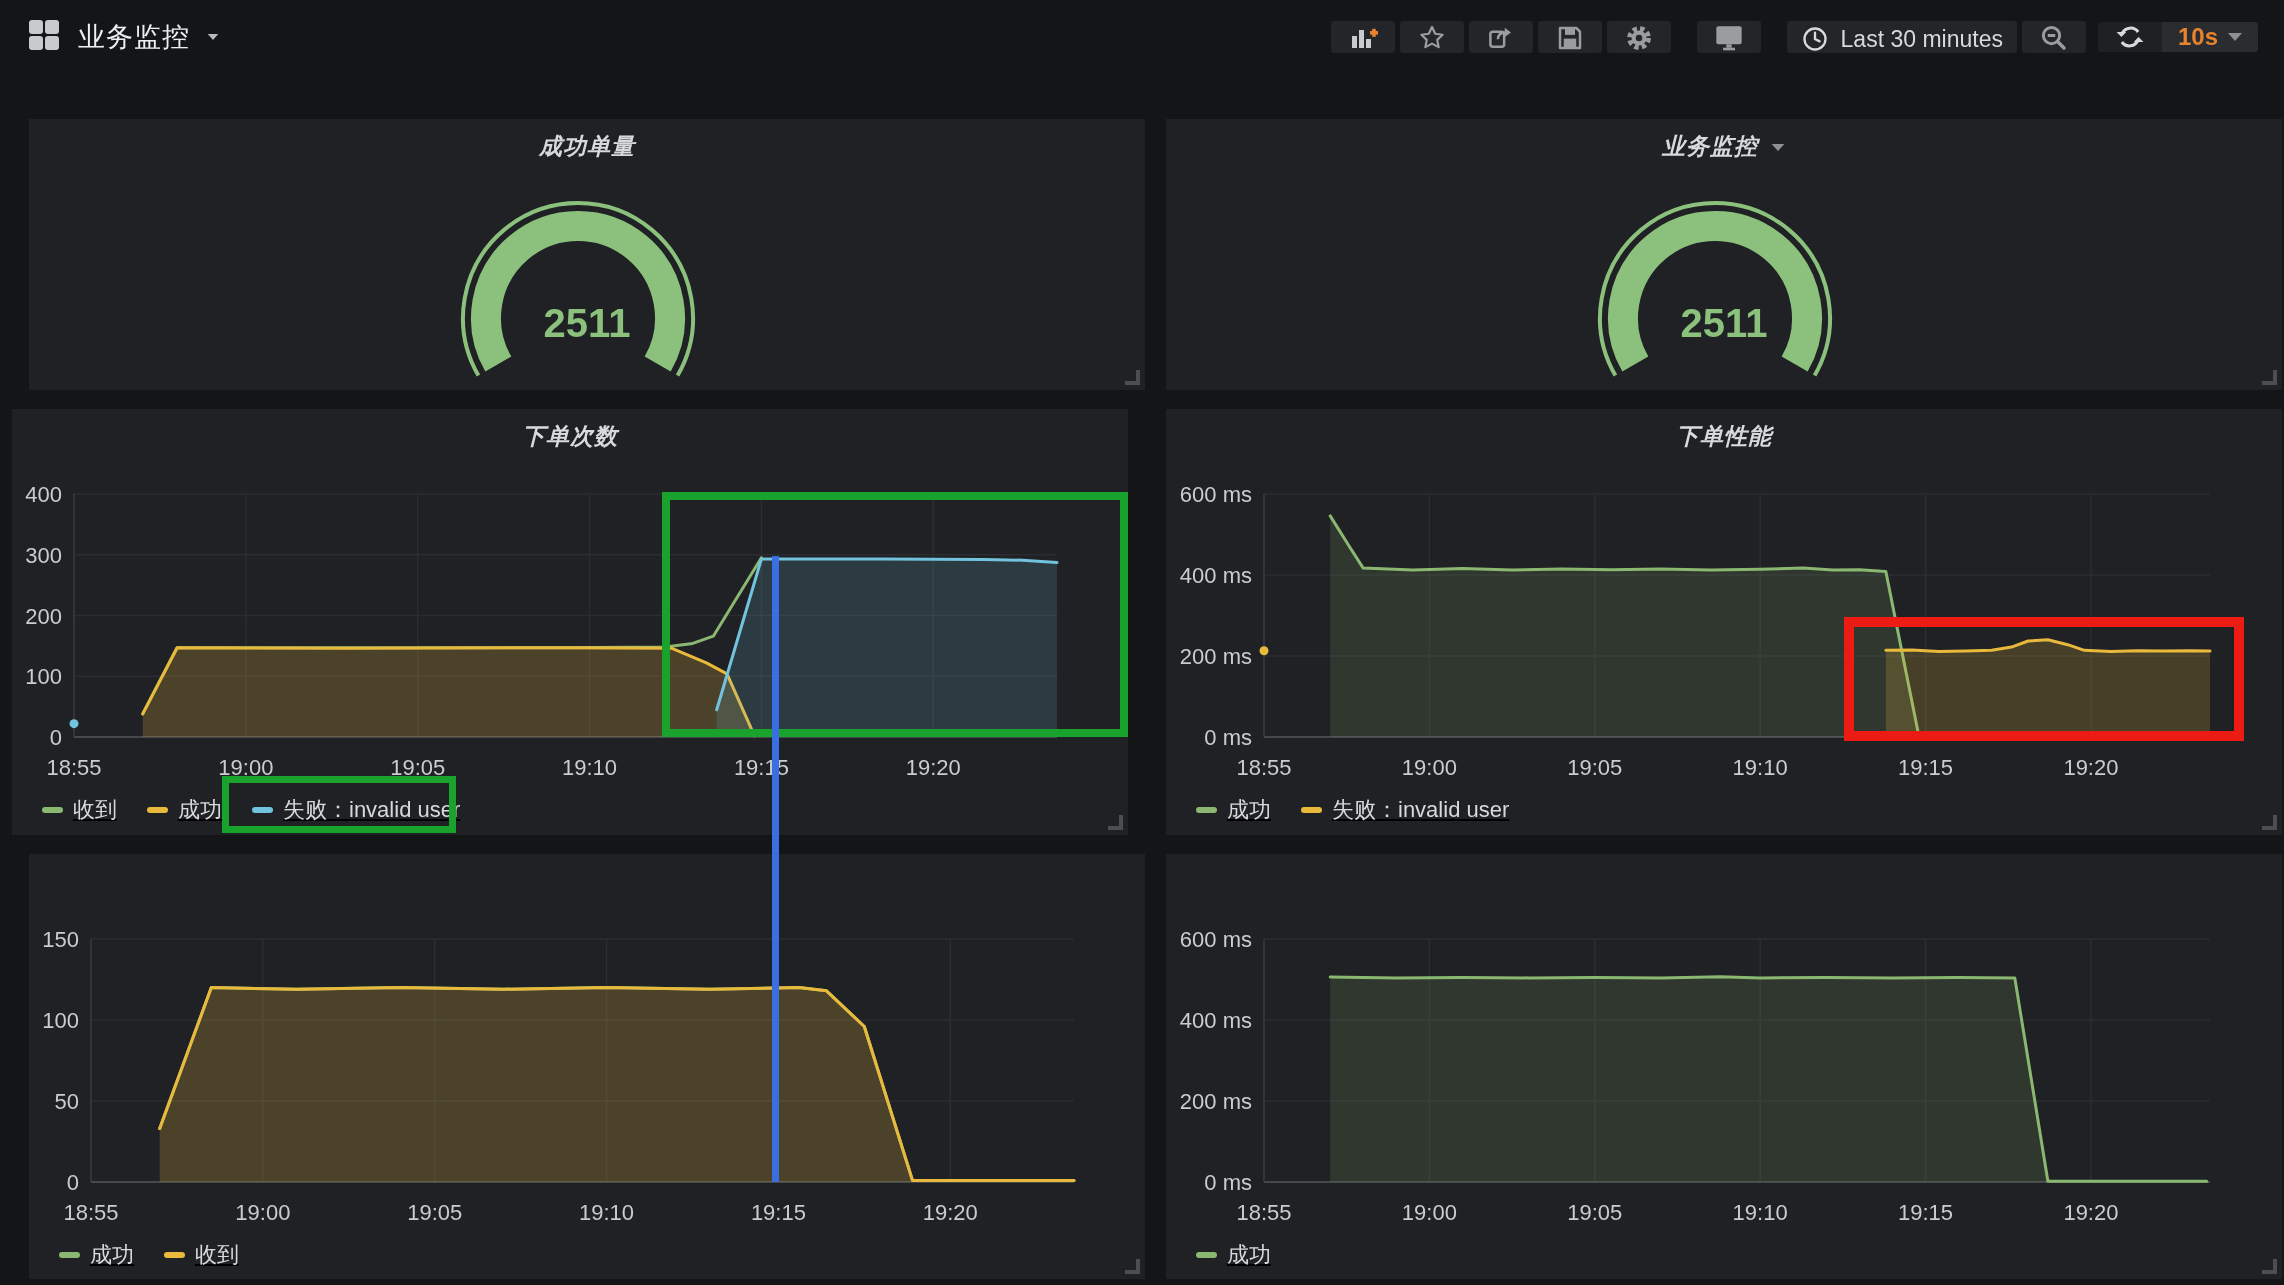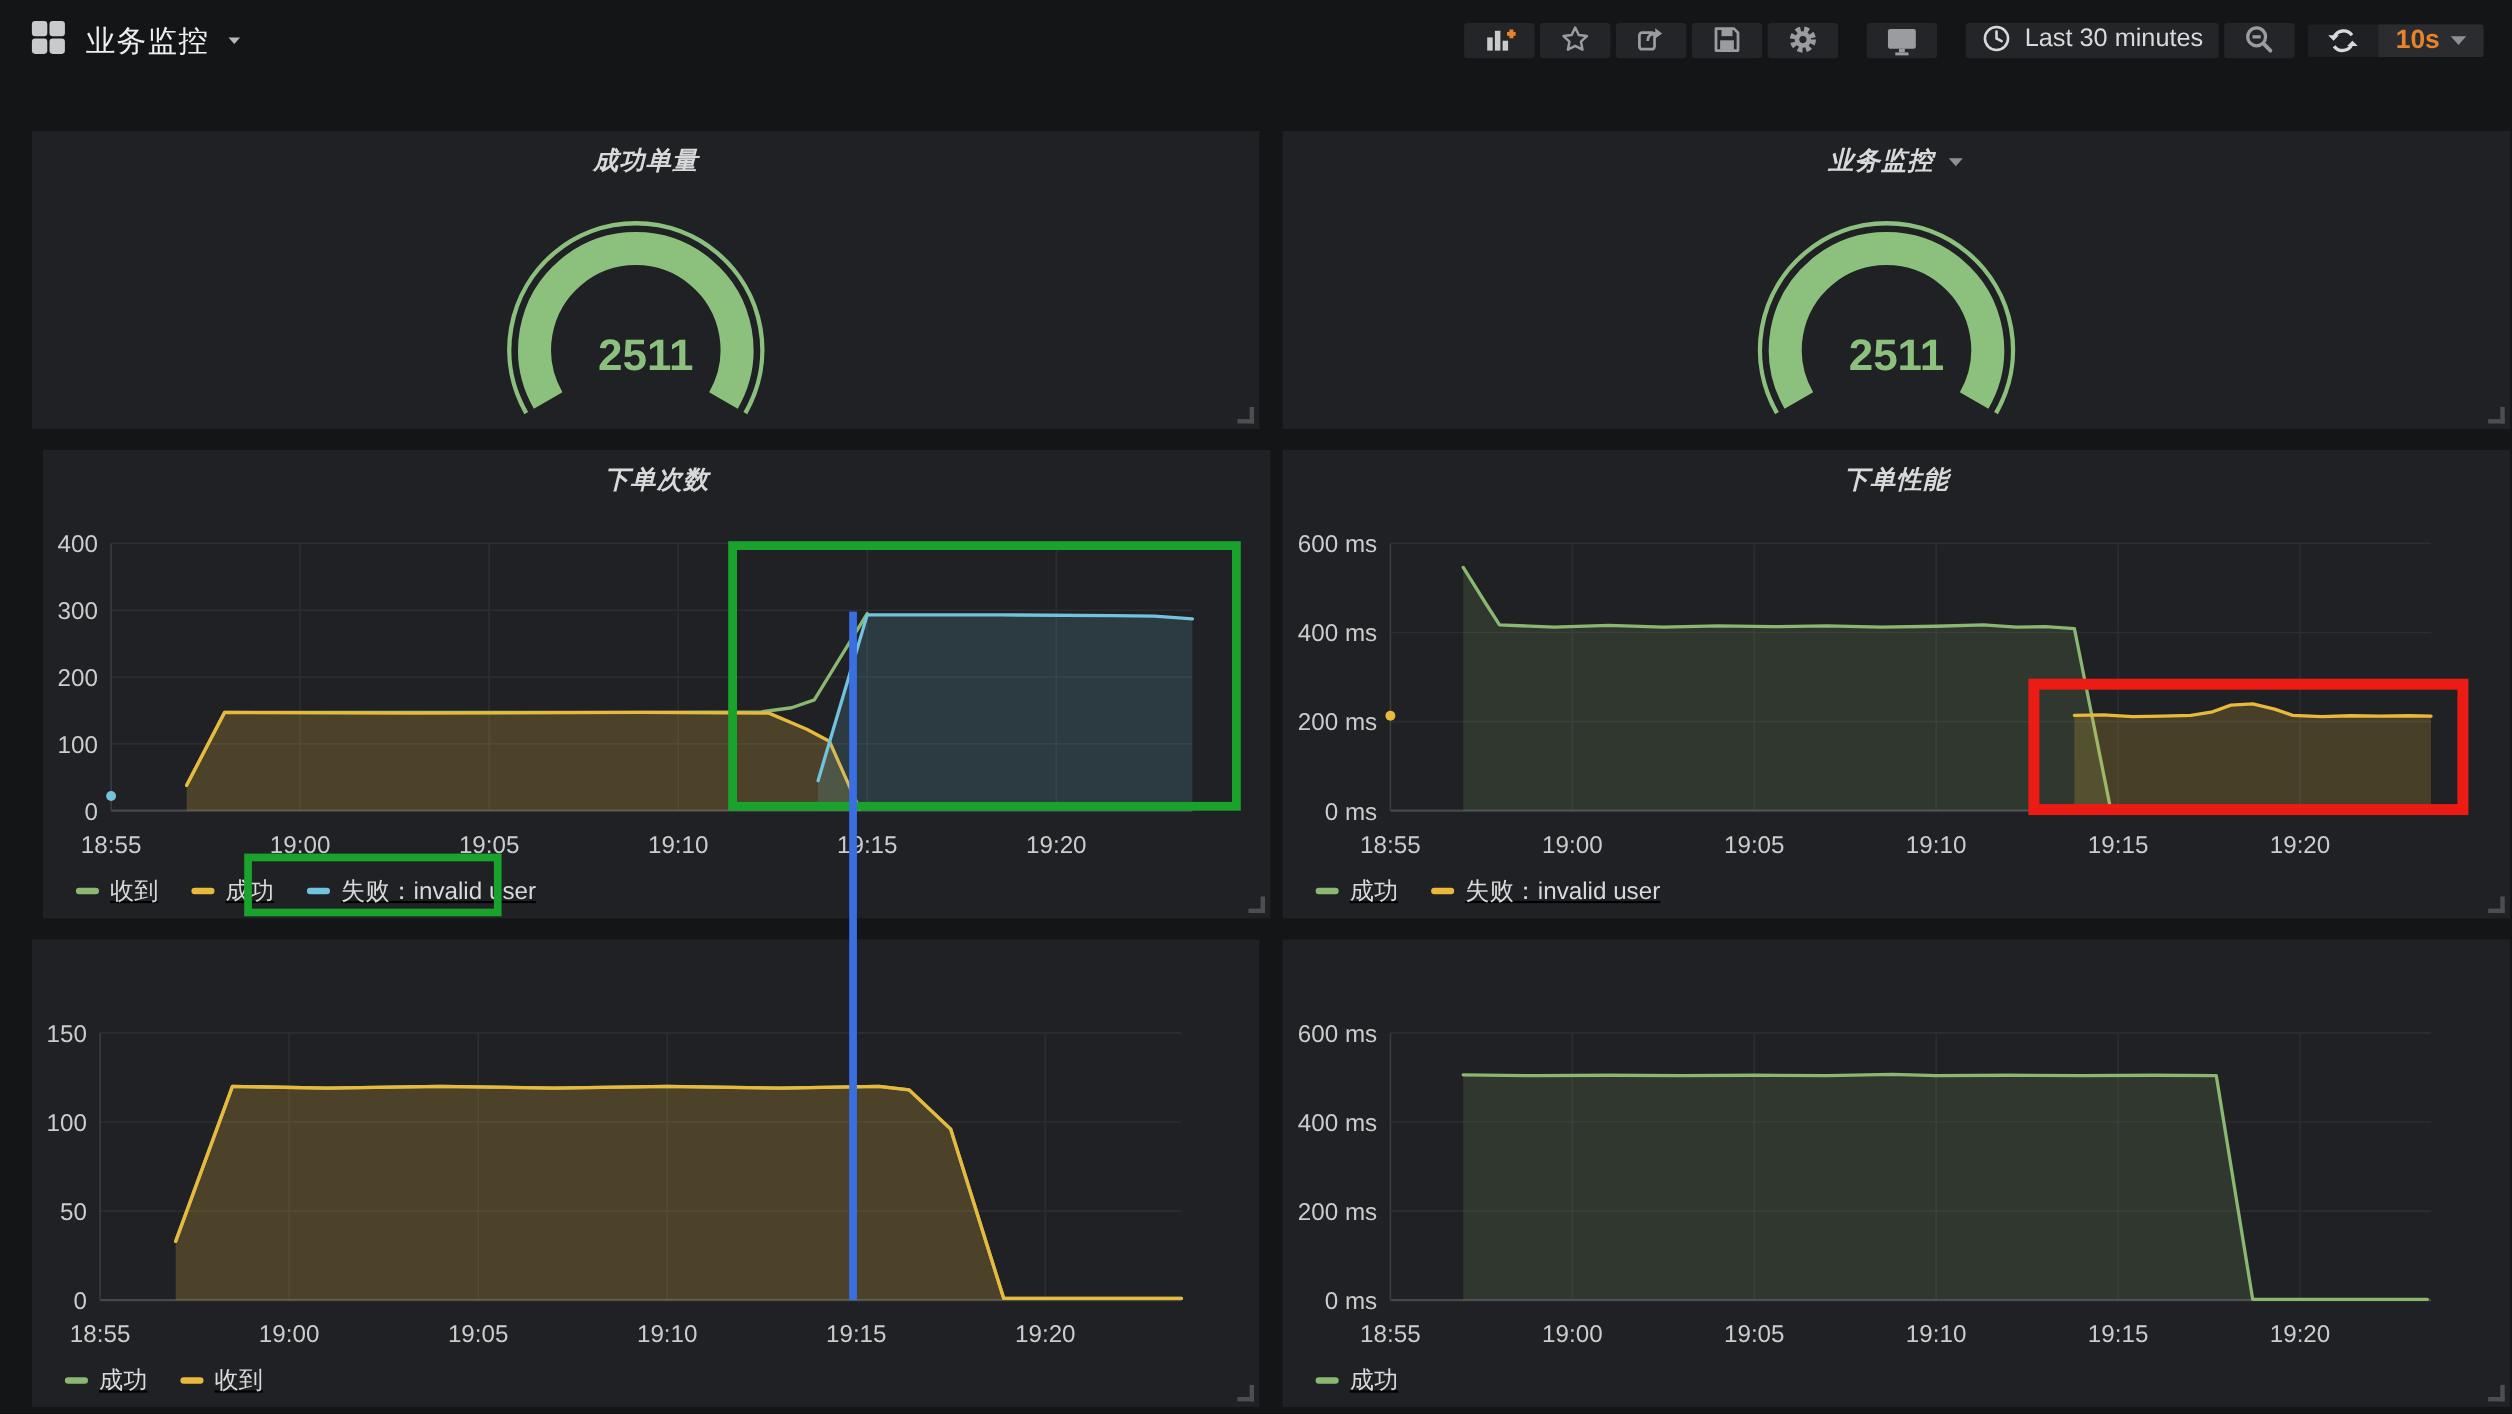--- a/index.html
+++ b/index.html
@@ -6,21 +6,21 @@
   body{font-family:"Liberation Sans","DejaVu Sans",sans-serif;}
   #stage{position:relative;width:2284px;height:1285px;background:#141517;overflow:hidden;}
 
   
   .navbar{position:absolute;left:0;top:0;width:100%;height:73px;display:flex;align-items:center;justify-content:space-between;padding:0 26px;box-sizing:border-box;background:#141517;}
   .nav-left{display:flex;align-items:center;gap:16px;}
   .dash-title{color:#eceeef;font-size:27px;font-weight:500;letter-spacing:1px;}
   .caret{width:0;height:0;border-left:8px solid transparent;border-right:8px solid transparent;border-top:9px solid #8e9094;display:inline-block;}
   .caret.small{border-left-width:7px;border-right-width:7px;border-top-width:8px;}
   .nav-right{display:flex;align-items:center;}
-  .nav-btn{height:32px;min-width:64px;background:#232529;border-radius:3px;display:flex;align-items:flex-start;justify-content:center;margin-left:5px;padding:0 14px;box-sizing:border-box;cursor:pointer;}
+  .nav-btn{height:32px;min-width:64px;background:#232529;border-radius:3px;display:flex;align-items:flex-end;justify-content:center;margin-left:5px;padding:0 14px;box-sizing:border-box;cursor:pointer;}
   .nav-btn svg{display:block;}
   .gap-lg{margin-left:26px;}
   .time-label{color:#d8d9da;font-size:23px;font-weight:500;margin-left:12px;white-space:nowrap;}
   .refresh-group{display:flex;align-items:stretch;margin-left:12px;border-radius:3px;overflow:hidden;}
   .refresh-seg{background:#1e2023;display:flex;align-items:center;justify-content:center;width:64px;}
   .interval-seg{background:#2a2c30;display:flex;align-items:center;justify-content:center;padding:0 16px;gap:10px;}
   .interval-text{color:#e7822d;font-size:24px;font-weight:700;}
 
   
   .panel{position:absolute;background:#1f2124;}
@@ -146,21 +146,21 @@
   <div class="panel" style="left:1166px;top:119px;width:1116px;height:271px;">
     <div class="panel-title"><span>业务监控</span><span class="caret" style="transform:scale(.8);"></span></div>
     <svg class="chart-svg" style="left:409px;top:81px;" width="280" height="200" viewBox="0 0 280 200">
         <path d="M 40.41 175.50 A 115 115 0 1 1 239.59 175.50" fill="none" stroke="#8cc17d" stroke-width="4"></path>
         <path d="M 60.33 164.00 A 92 92 0 1 1 219.67 164.00" fill="none" stroke="#8cc17d" stroke-width="30"></path>
       </svg>
     <div class="gauge-value" style="top:182px;color:#8cc17d;">2511</div>
     <div class="resize-handle"></div>
   </div>
 
-  <div class="panel" style="left:39px;top:409px;width:1116px;height:426px;">
+  <div class="panel" style="left:12px;top:409px;width:1116px;height:426px;">
     <div class="panel-title"><span>下单次数</span></div>
     <svg class="chart-svg" width="1116" height="426" viewBox="0 0 1116 426">
         <line x1="233.85314685314685" y1="85" x2="233.85314685314685" y2="328" stroke="#2b2d30" stroke-width="1.5"></line>
         <line x1="405.7062937062937" y1="85" x2="405.7062937062937" y2="328" stroke="#2b2d30" stroke-width="1.5"></line>
         <line x1="577.5594405594405" y1="85" x2="577.5594405594405" y2="328" stroke="#2b2d30" stroke-width="1.5"></line>
         <line x1="749.4125874125874" y1="85" x2="749.4125874125874" y2="328" stroke="#2b2d30" stroke-width="1.5"></line>
         <line x1="921.2657342657342" y1="85" x2="921.2657342657342" y2="328" stroke="#2b2d30" stroke-width="1.5"></line>
         <line x1="62" y1="328" x2="1045" y2="328" stroke="#47484c" stroke-width="2"></line>
         <line x1="62" y1="267.25" x2="1045" y2="267.25" stroke="#2b2d30" stroke-width="1.5"></line>
         <line x1="62" y1="206.5" x2="1045" y2="206.5" stroke="#2b2d30" stroke-width="1.5"></line>

